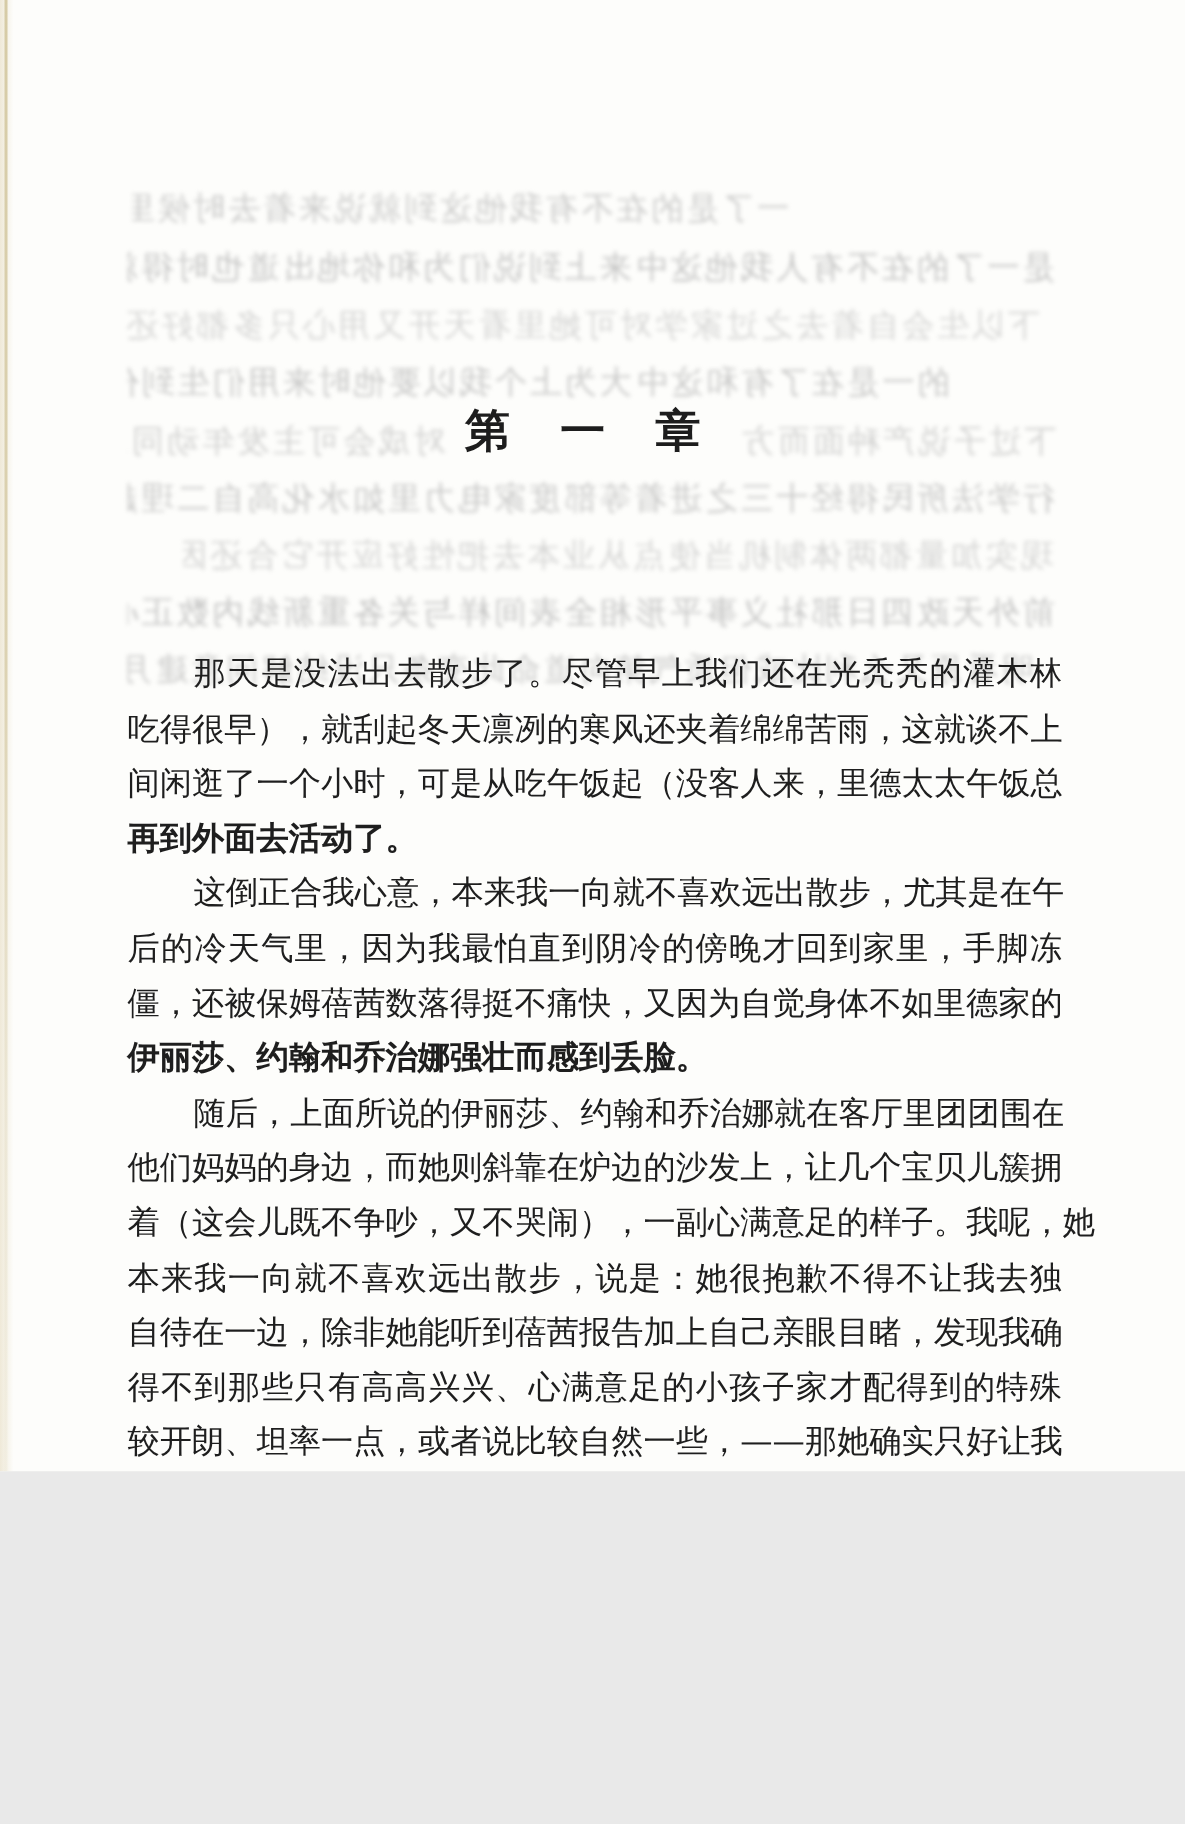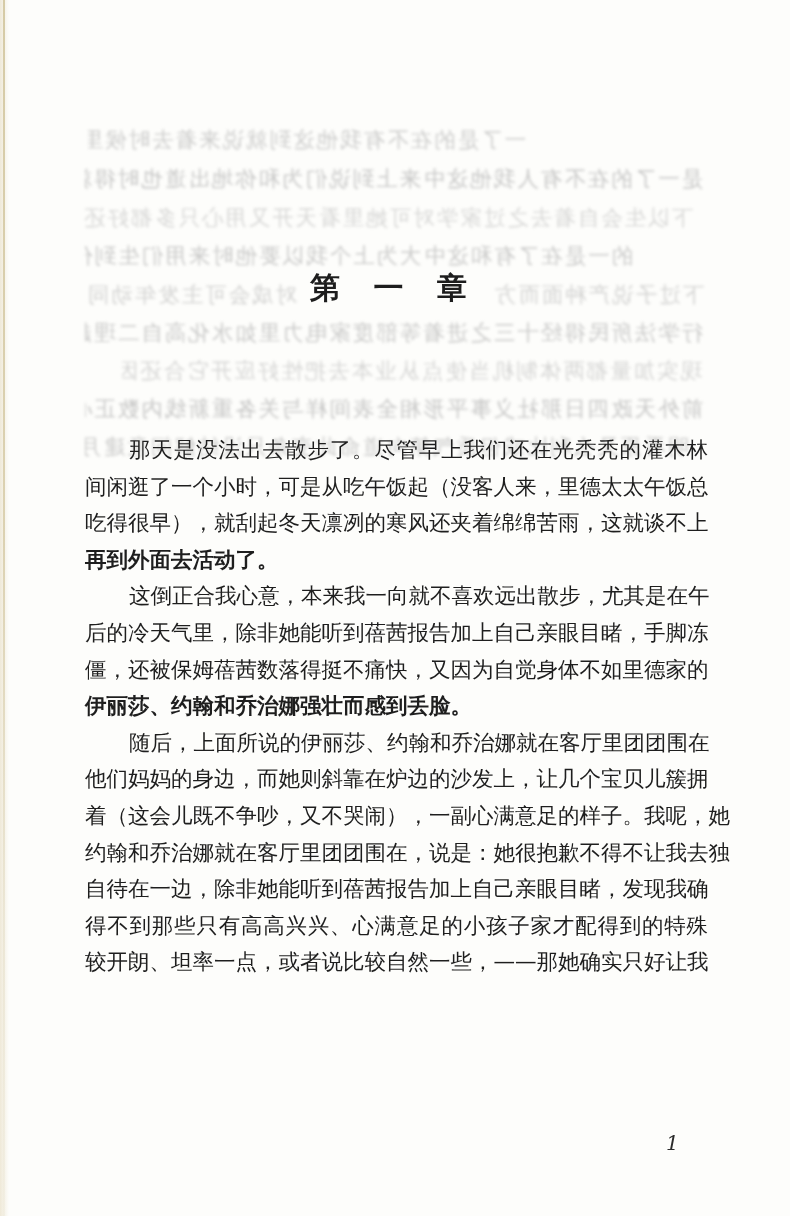--- a/index.html
+++ b/index.html
@@ -2,21 +2,21 @@
 <html><head>
 <meta charset="utf-8">
 <style>
   * { margin: 0; padding: 0; box-sizing: border-box; }
   html, body { background: #e9e9e9; }
   body { font-family: "DejaVu Serif", "Liberation Serif", serif; }
 
   .page {
     position: relative;
     width: 790px;
-    height: 1216px;
+    height: 981px;
     background: #fdfdfb;
     overflow: hidden;
   }
 
   
   .scan-edge-band {
     position: absolute; left: 0; top: 0; width: 9px; height: 100%;
     background: linear-gradient(to right, #efe9d8, rgba(253,253,251,0));
   }
   .scan-edge-line {
@@ -106,31 +106,31 @@
     <div class="ghost g6">行学法所民得经十三之进着等部度家电力里如水化高自二理起小物</div>
     <div class="ghost g7">现实加量都两体制机当使点从业本去把性好应开它合还因由其些然</div>
     <div class="ghost g8">前外天政四日那社义事平形相全表间样与关各重新线内数正心反你</div>
     <div class="ghost g9">明看原又么利比或但质气第向道命此变条只没结解问意建月公无系</div>
   </div>
 
   <h1 class="chapter-title">第 一 章</h1>
 
   <div class="body-text">
       <div class="line indent">那天是没法出去散步了。尽管早上我们还在光秃秃的灌木林</div>
+      <div class="line">吃得很早），就刮起冬天凛冽的寒风还夹着绵绵苦雨，这就谈不上</div>
       <div class="line">间闲逛了一个小时，可是从吃午饭起（没客人来，里德太太午饭总</div>
-      <div class="line">吃得很早），就刮起冬天凛冽的寒风还夹着绵绵苦雨，这就谈不上</div>
       <div class="line last">再到外面去活动了。</div>
       <div class="line indent">这倒正合我心意，本来我一向就不喜欢远出散步，尤其是在午</div>
-      <div class="line">后的冷天气里，除非她能听到蓓茜报告加上自己亲眼目睹，手脚冻</div>
+      <div class="line">后的冷天气里，因为我最怕直到阴冷的傍晚才回到家里，手脚冻</div>
       <div class="line">僵，还被保姆蓓茜数落得挺不痛快，又因为自觉身体不如里德家的</div>
       <div class="line last">伊丽莎、约翰和乔治娜强壮而感到丢脸。</div>
       <div class="line indent">随后，上面所说的伊丽莎、约翰和乔治娜就在客厅里团团围在</div>
       <div class="line">他们妈妈的身边，而她则斜靠在炉边的沙发上，让几个宝贝儿簇拥</div>
       <div class="line">着（这会儿既不争吵，又不哭闹），一副心满意足的样子。我呢，她</div>
-      <div class="line">约翰和乔治娜就在客厅里团团围在，说是：她很抱歉不得不让我去独</div>
+      <div class="line">本来我一向就不喜欢远出散步，说是：她很抱歉不得不让我去独</div>
       <div class="line">自待在一边，除非她能听到蓓茜报告加上自己亲眼目睹，发现我确</div>
       <div class="line">得不到那些只有高高兴兴、心满意足的小孩子家才配得到的特殊</div>
       <div class="line">较开朗、坦率一点，或者说比较自然一些，——那她确实只好让我</div>
     </div>
 
   <div class="page-number">1</div>
 
 </div>
 
 </body></html>

